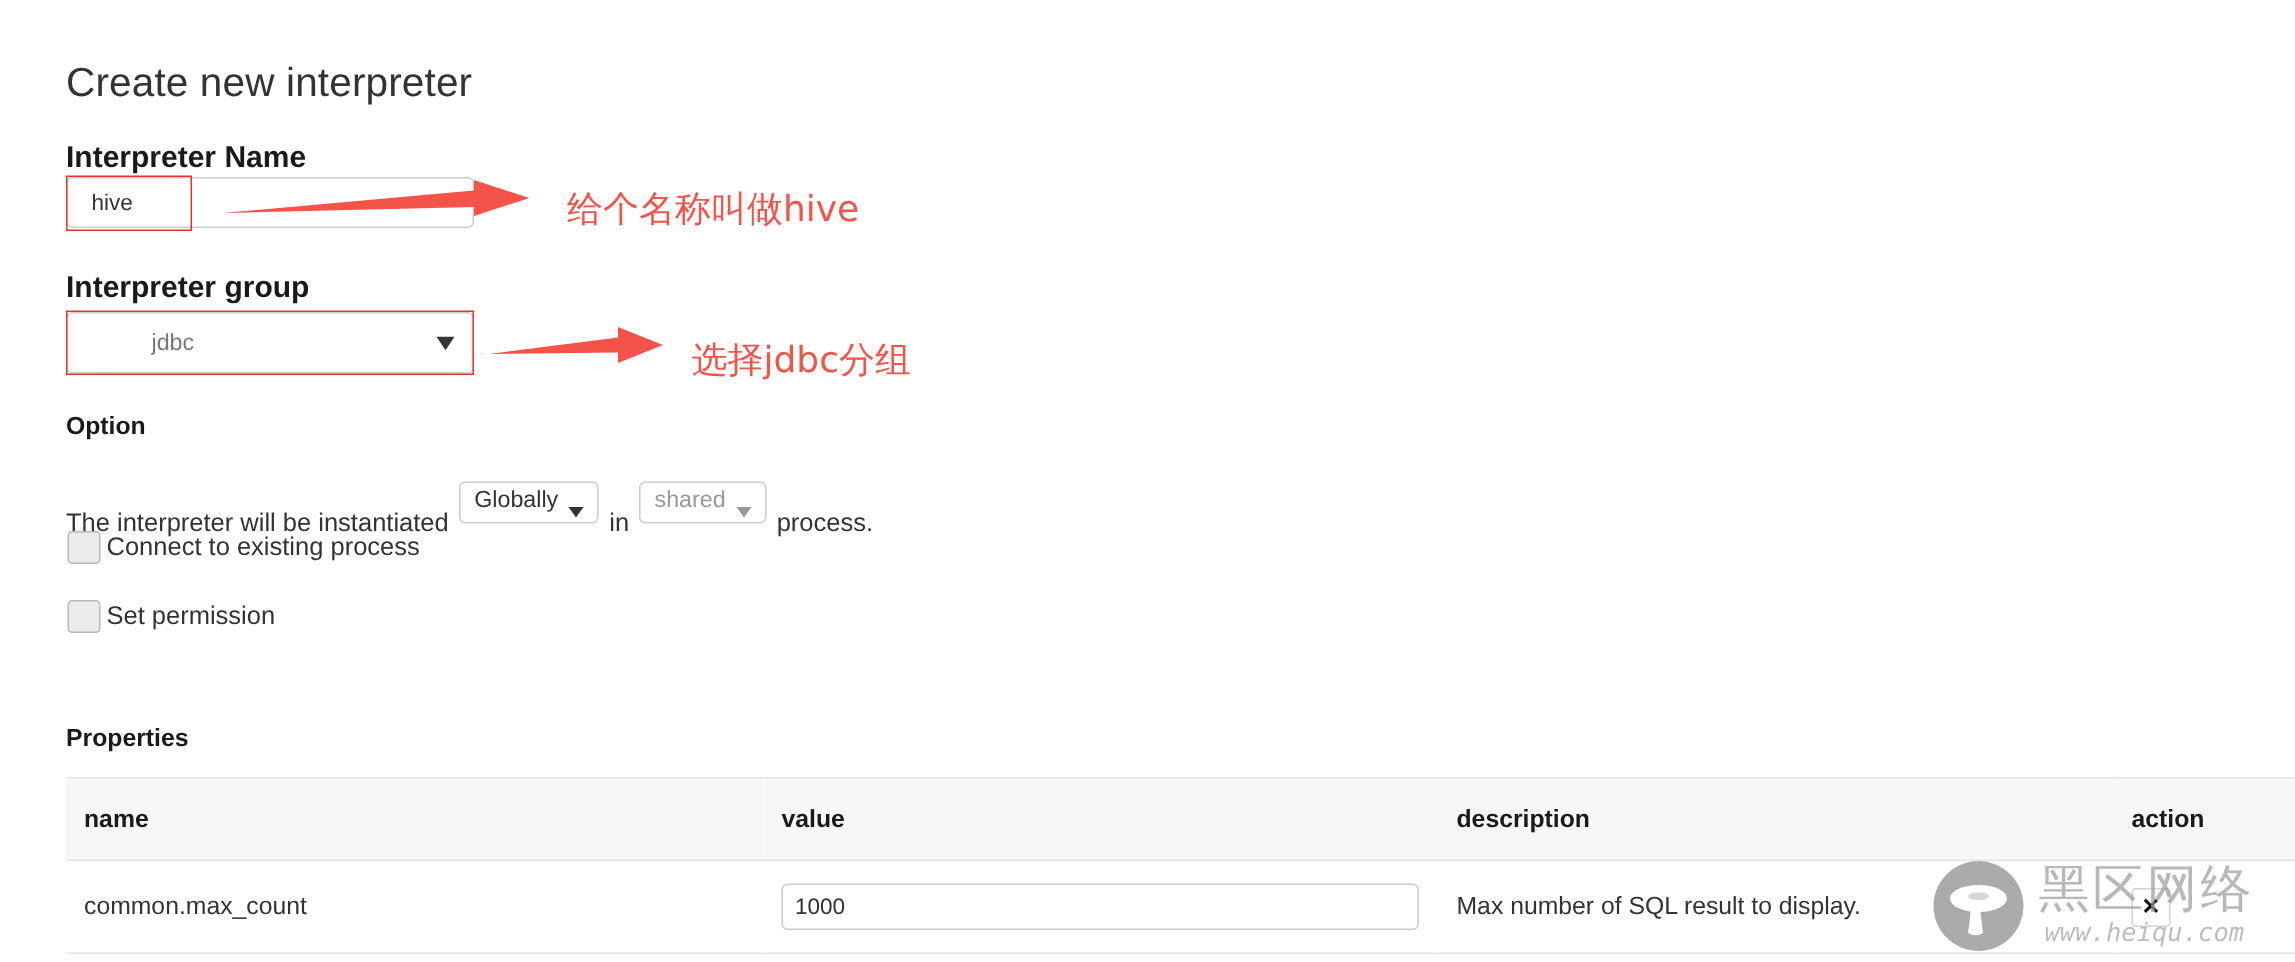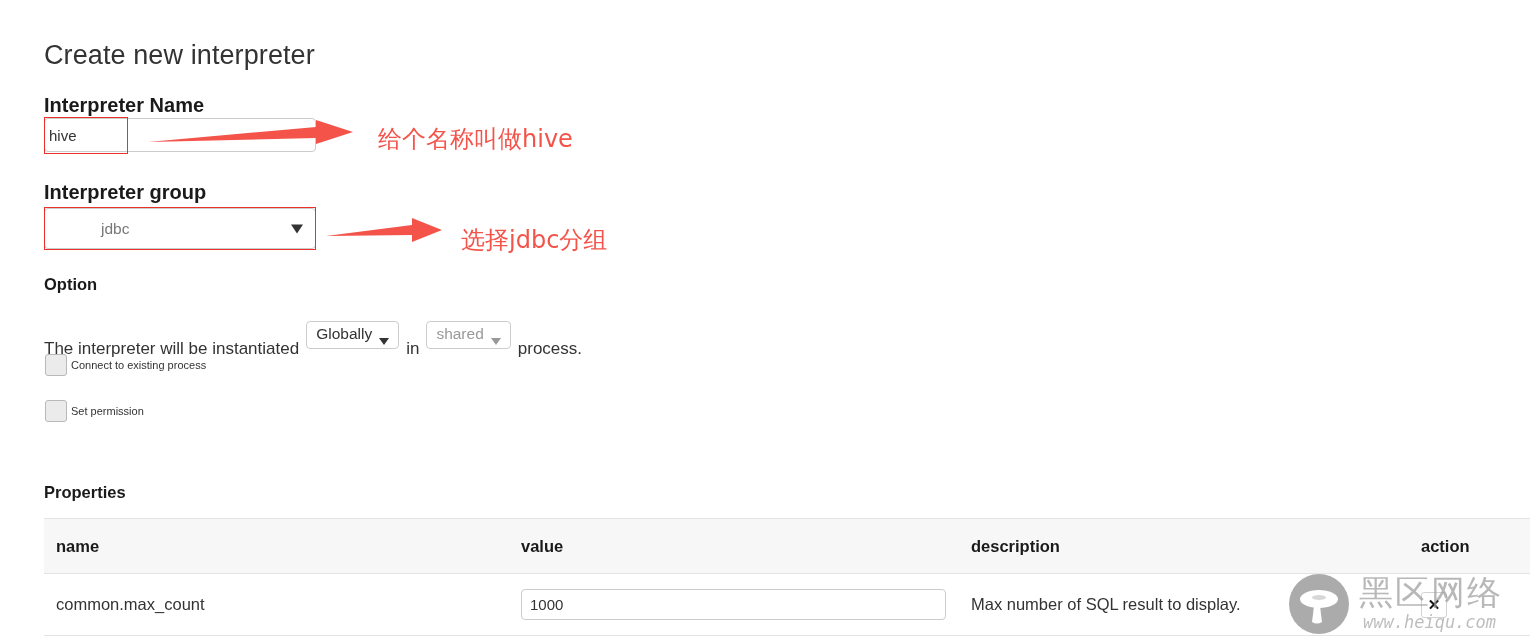--- a/index.html
+++ b/index.html
@@ -43,21 +43,21 @@
 
   
   .txt-input {
     position: absolute;
     background: #ffffff;
     border: 1px solid #cccccc;
     border-radius: 4px;
     font-family: "Liberation Sans", sans-serif;
     font-size: 15px;
     color: #333333;
-    padding: 0 4px;
+    padding: 0 16px;
     outline: none;
   }
   .txt-input::placeholder { color: #999999; }
 
   
   .group-select {
     position: absolute;
     background: #ffffff;
     border: 1px solid #cccccc;
     border-radius: 4px;
@@ -125,21 +125,21 @@
     border-top: 7px solid #333333;
     position: relative; top: 1px;
   }
   .mini-select.disabled .mini-caret { border-top-color: #999999; }
 
   
   .cb-row {
     position: absolute;
     display: flex;
     align-items: center;
-    font-size: 11px;
+    font-size: 17px;
     color: #333333;
     white-space: nowrap;
     justify-content: center;
   }
   .cb-box {
     width: 22px; height: 22px;
     border: 1px solid #b9b9b9;
     border-radius: 3px;
     background: #ebebeb;
     margin-right: 4px;

